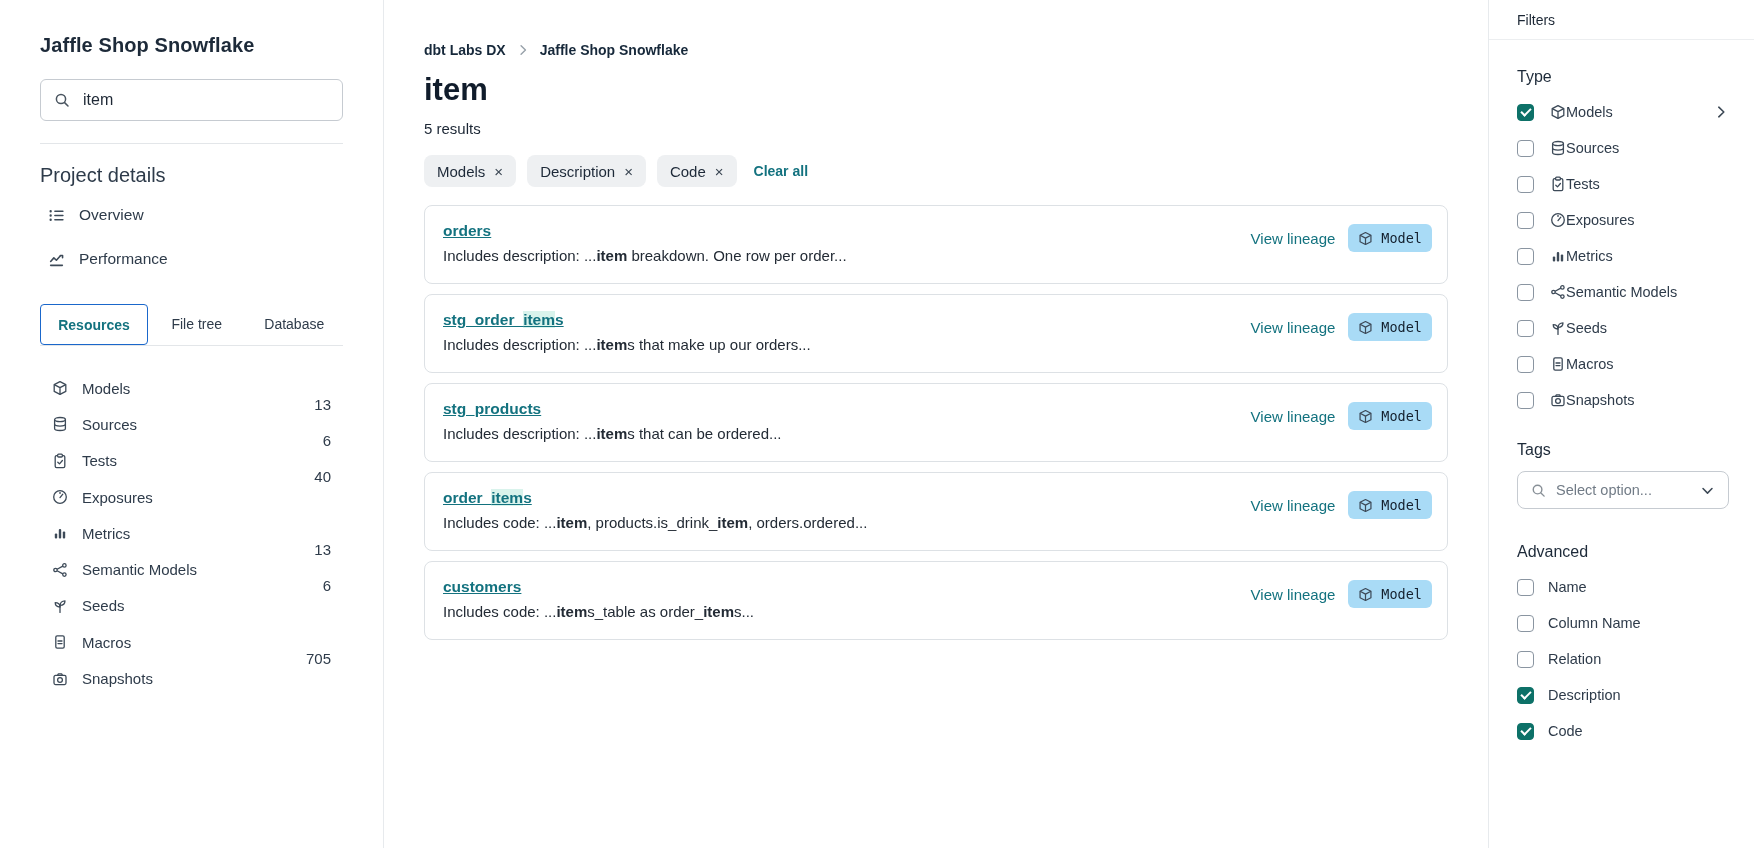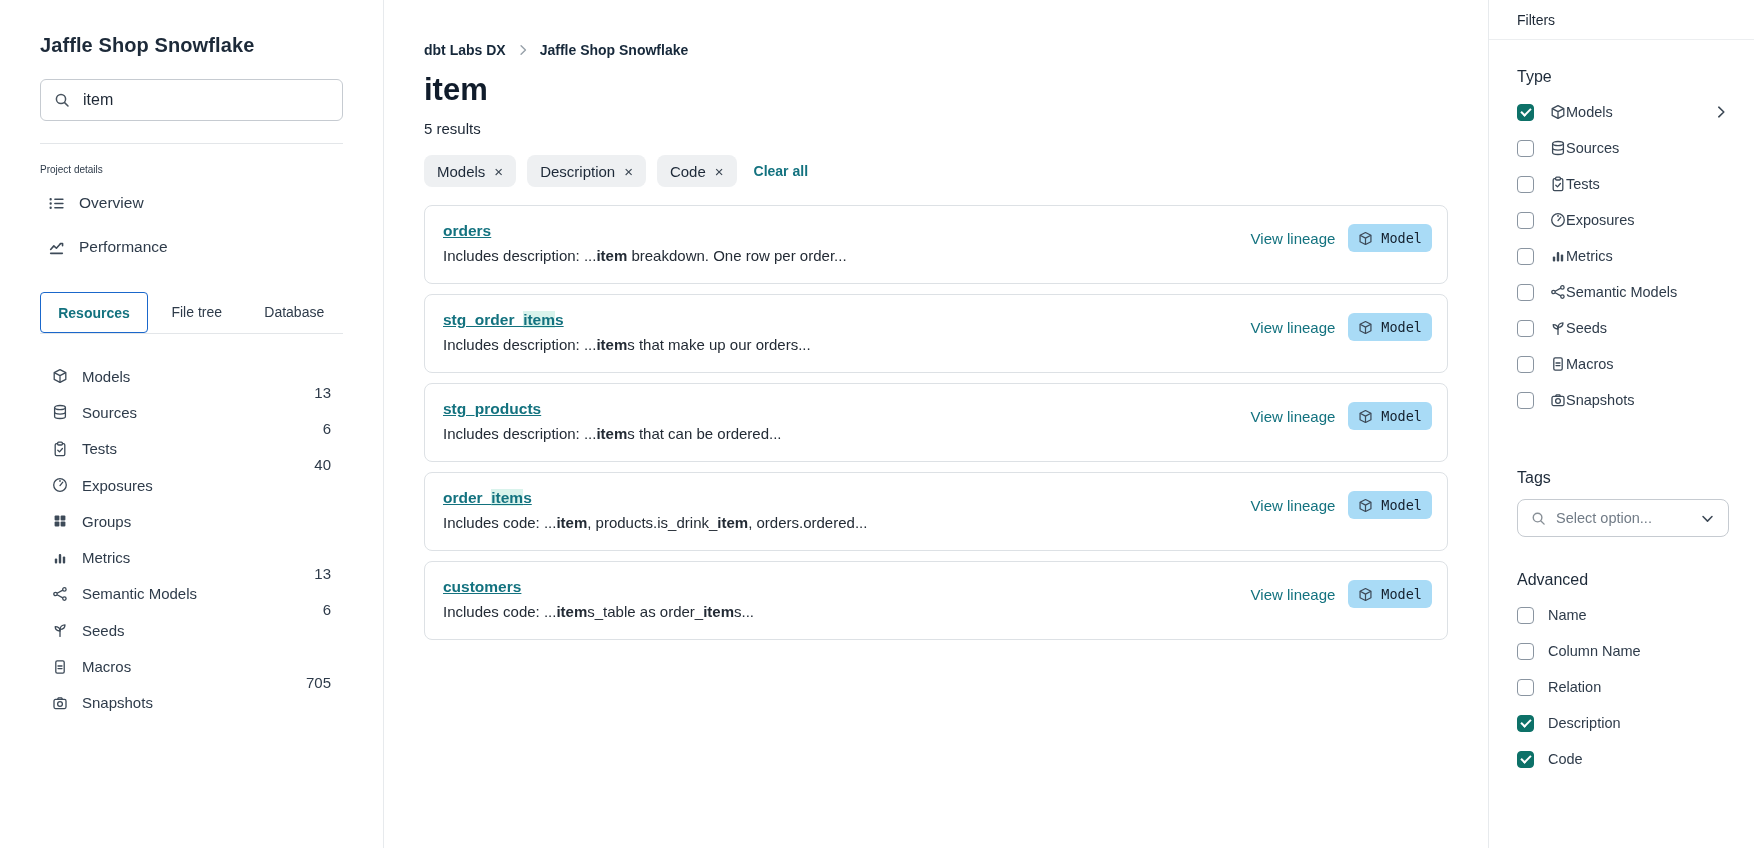--- a/index.html
+++ b/index.html
@@ -9,21 +9,21 @@
     font-family:"Liberation Sans", sans-serif; color:#2e3b4a;
   }
   .page { display:flex; width:1754px; height:848px; }
 
   
   .sidebar { width:384px; flex:none; border-right:1px solid #e7eaed; padding:30px 40px 0 40px; }
   .project-title { font-size:20px; font-weight:700; color:#1d2a39; margin:4px 0 22px; letter-spacing:.1px; }
   .search-box { height:42px; border:1px solid #c6cbd1; border-radius:6px; display:flex; align-items:center; padding:0 13px; gap:11px; background:#fff; }
   .search-box input { border:none; outline:none; font-size:16px; color:#1e2835; width:100%; font-family:inherit; background:transparent; }
   .sidebar .divider { height:1px; background:#e3e6e9; margin:22px 0 20px; }
-  .section-label { font-size:10px; color:#2e3b4a; margin:0 0 6px; }
+  .section-label { font-size:20px; color:#2e3b4a; margin:0 0 6px; }
   .nav-item { display:flex; align-items:center; gap:14px; height:44px; font-size:15.5px; color:#2e3b4a; padding-left:8px; cursor:pointer; }
   .tabs { display:flex; align-items:center; border-bottom:1px solid #e3e6e9; margin-top:22px; height:43px; }
   .tab { font-size:14px; color:#2e3b4a; flex:1; text-align:center; cursor:pointer; }
   .tab.active { flex:none; width:108px; height:41px; border:1.5px solid #1a67cb; border-radius:4px; color:#13727f; font-weight:700; display:flex; align-items:center; justify-content:center; background:#fff; margin-bottom:-1px; }
   .resource-list { margin-top:24px; }
   .res-item { display:flex; align-items:center; height:36.3px; font-size:15px; color:#2e3b4a; padding-left:12px; cursor:pointer; }
   .res-item svg { margin-right:14px; flex:none; }
   .res-count { margin-left:auto; padding-right:12px;margin-top:32px; }
 
   
@@ -217,29 +217,20 @@
             <svg width="16" height="16" viewBox="0 0 16 16">
               <use href="#i-gauge"></use>
             </svg>
           </span>
         <span>Exposures</span>
         <span class="res-count"></span>
       </div>
       <div class="res-item">
         <span class="icon">
             <svg width="16" height="16" viewBox="0 0 16 16">
-              <use href="#i-grid"></use>
-            </svg>
-          </span>
-        <span>Groups</span>
-        <span class="res-count"></span>
-      </div>
-      <div class="res-item">
-        <span class="icon">
-            <svg width="16" height="16" viewBox="0 0 16 16">
               <use href="#i-bars"></use>
             </svg>
           </span>
         <span>Metrics</span>
         <span class="res-count">13</span>
       </div>
       <div class="res-item">
         <span class="icon">
             <svg width="16" height="16" viewBox="0 0 16 16">
               <use href="#i-share"></use>
@@ -489,21 +480,21 @@
       <div class="filter-row">
         <span class="cb"></span>
         <span class="icon type-icon">
             <svg width="16" height="16" viewBox="0 0 16 16">
               <use href="#i-camera"></use>
             </svg>
           </span>
         <span>Snapshots</span>
       </div>
 
-      <div class="filter-heading" style="margin-top:51px">Tags</div>
+      <div class="filter-heading" style="margin-top:23px">Tags</div>
       <div class="tag-select">
         <span class="icon">
             <svg width="15" height="15" viewBox="0 0 16 16" style="opacity:.65">
               <use href="#i-search"></use>
             </svg>
           </span>
         <span class="tag-placeholder">Select option...</span>
         <span class="icon" style="color:#3d4956">
             <svg width="15" height="15" viewBox="0 0 16 16">
               <use href="#i-chev-down"></use>

